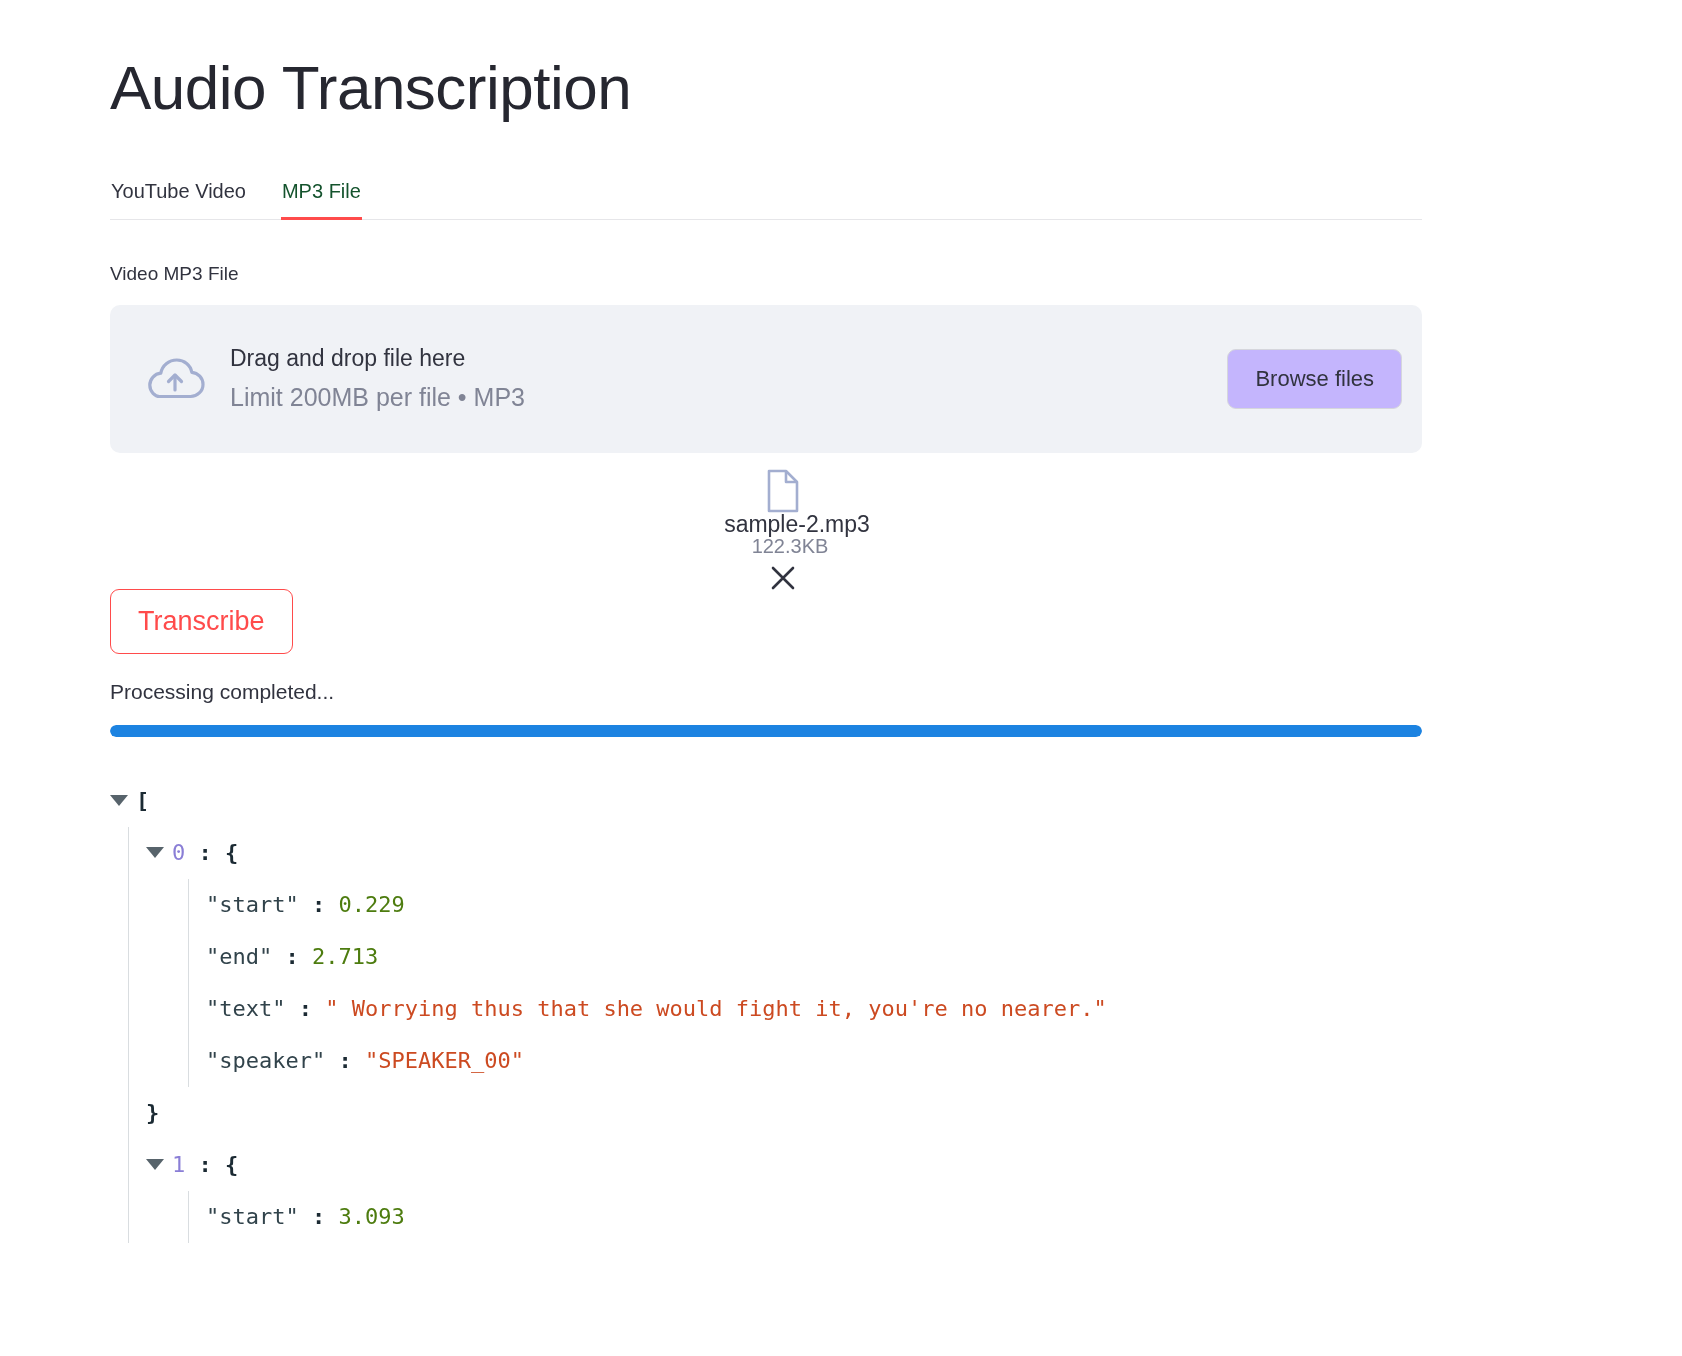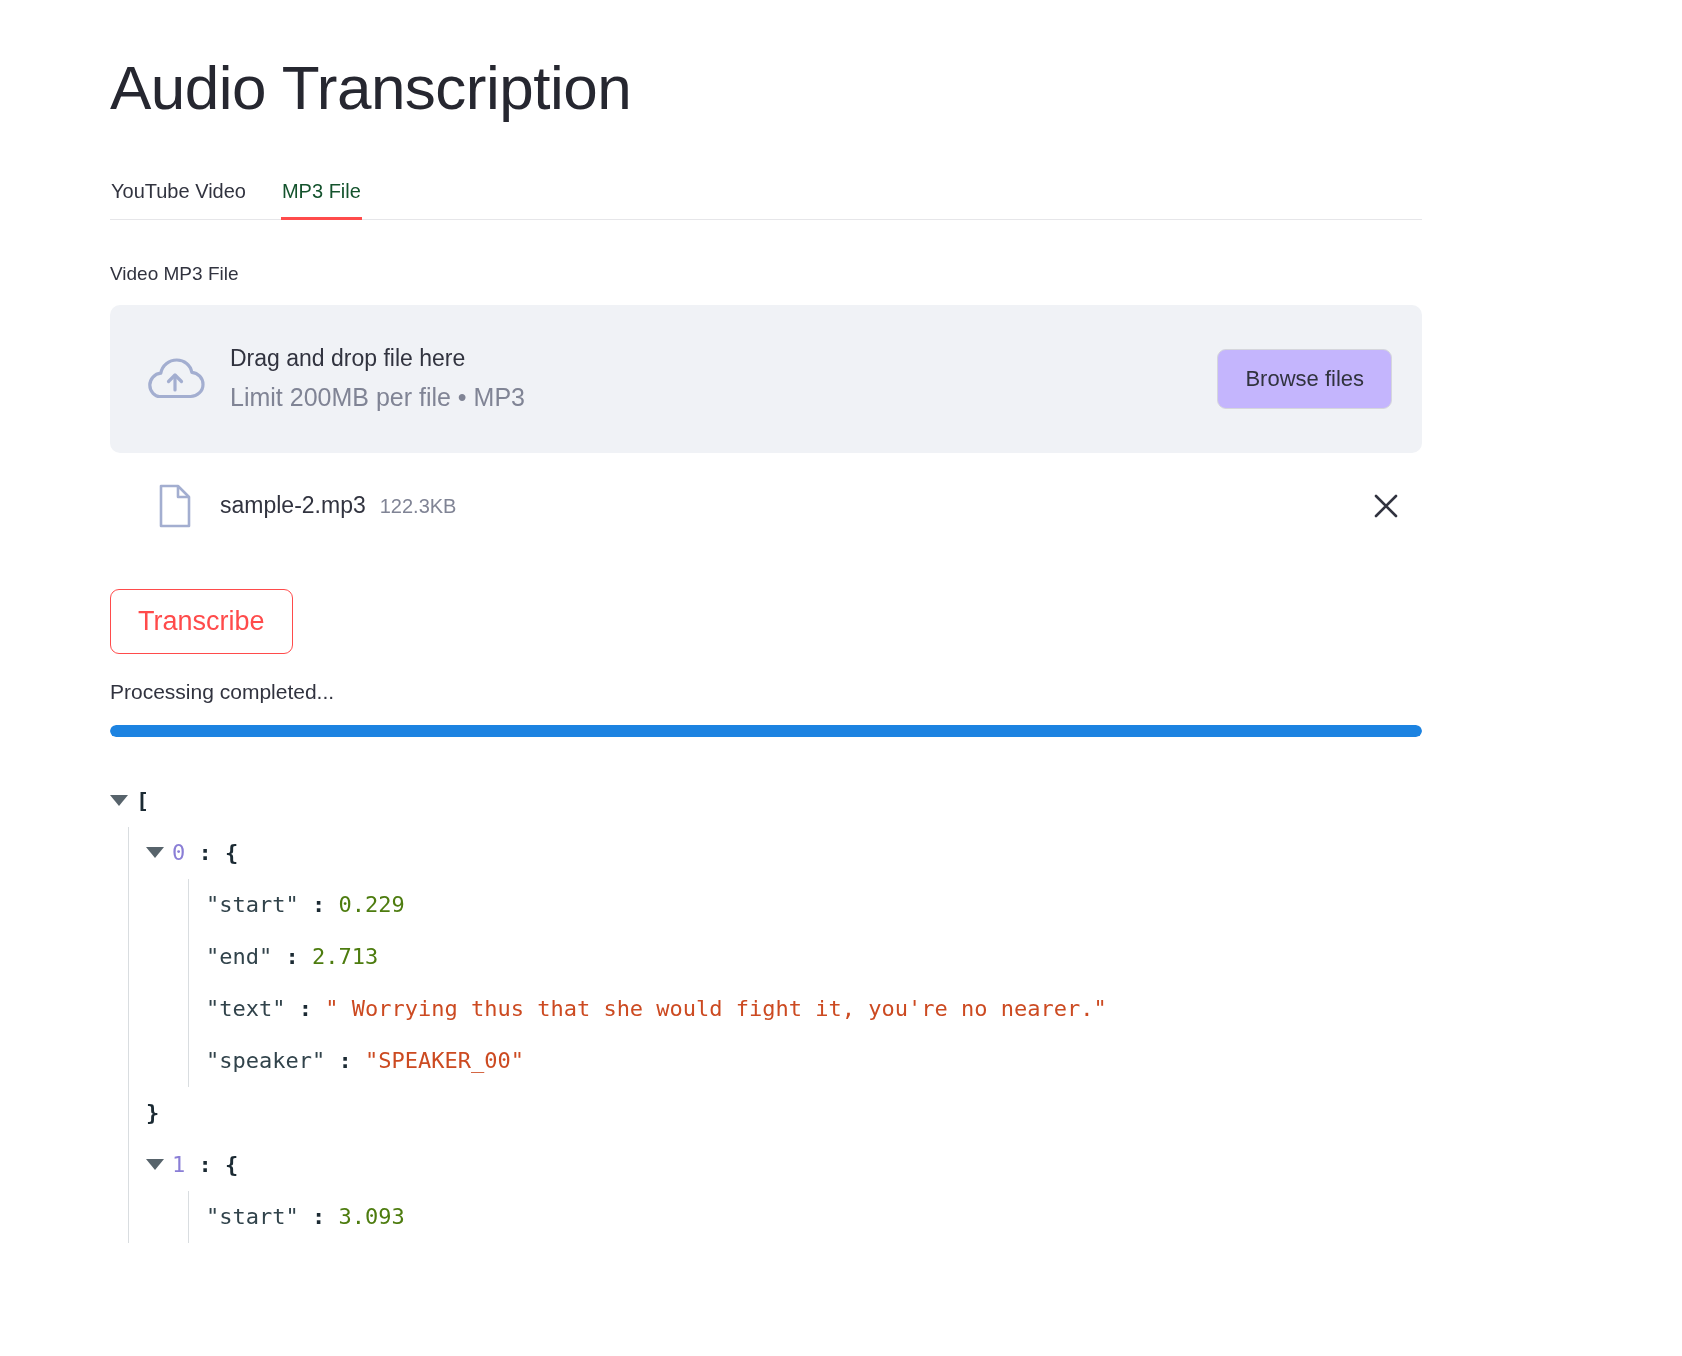--- a/index.html
+++ b/index.html
@@ -69,21 +69,21 @@
     line-height: 1.3;
   }
   .dropzone {
     margin-top: 18px;
     width: 1312px;
     height: 148px;
     background: #f0f2f6;
     border-radius: 10px;
     display: flex;
     align-items: center;
-    padding: 0 30px 0 28px;
+    padding: 0 20px 0 28px;
   }
   .cloud-icon {
     width: 74px;
     flex: 0 0 74px;
     display: flex;
     align-items: center;
     justify-content: center;
     color: #a3aed0;
   }
   .dz-text { flex: 1 1 auto; margin-left: 18px; }
@@ -112,20 +112,21 @@
   }
 
   
   .file-row {
     width: 1312px;
     margin-top: 16px;
     height: 74px;
     display: flex;
     align-items: center;
     padding: 0 14px 0 48px;
+    flex-direction: column;
   }
   .file-icon {
     flex: 0 0 auto;
     color: #a3aed0;
     display: flex;
     align-items: center;
   }
   .file-name {
     font-size: 23px;
     color: #31333f;

